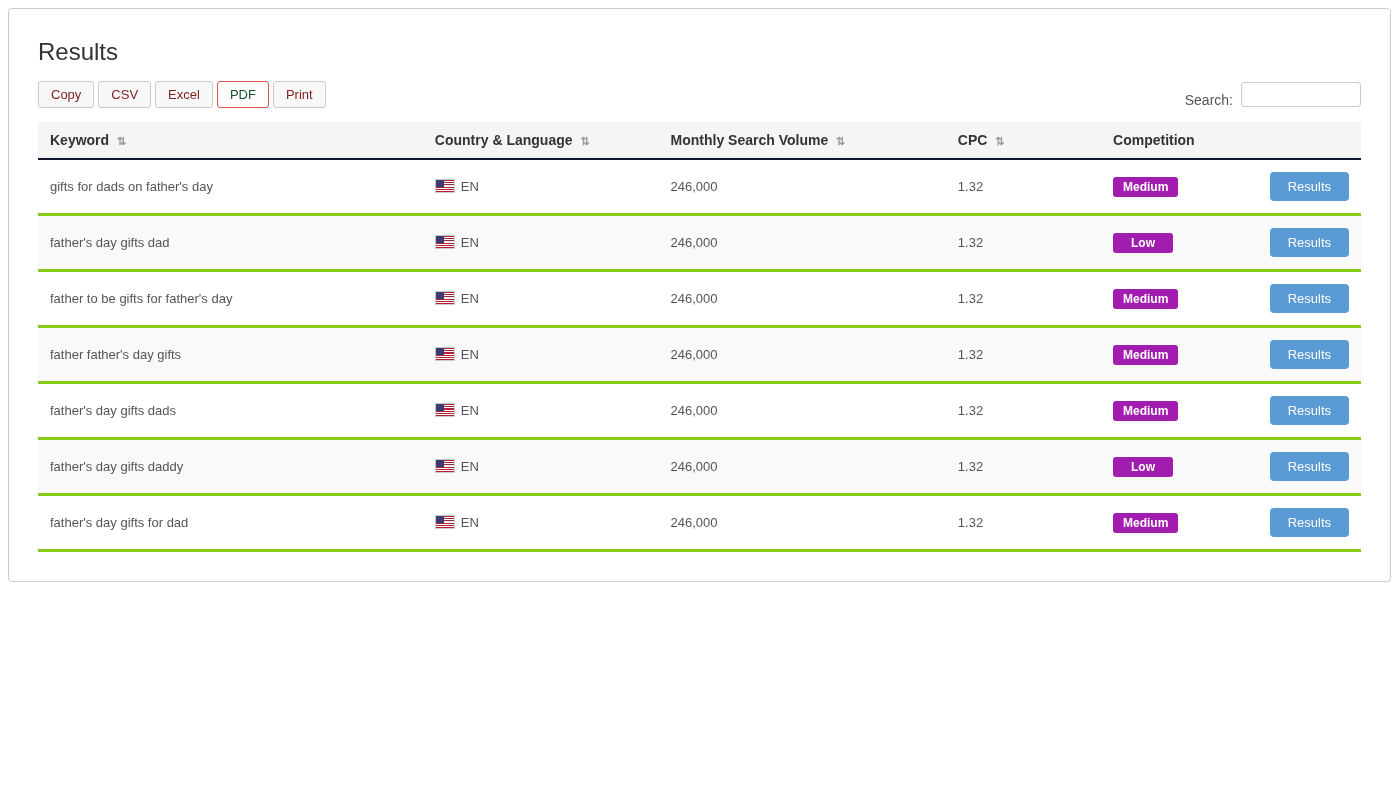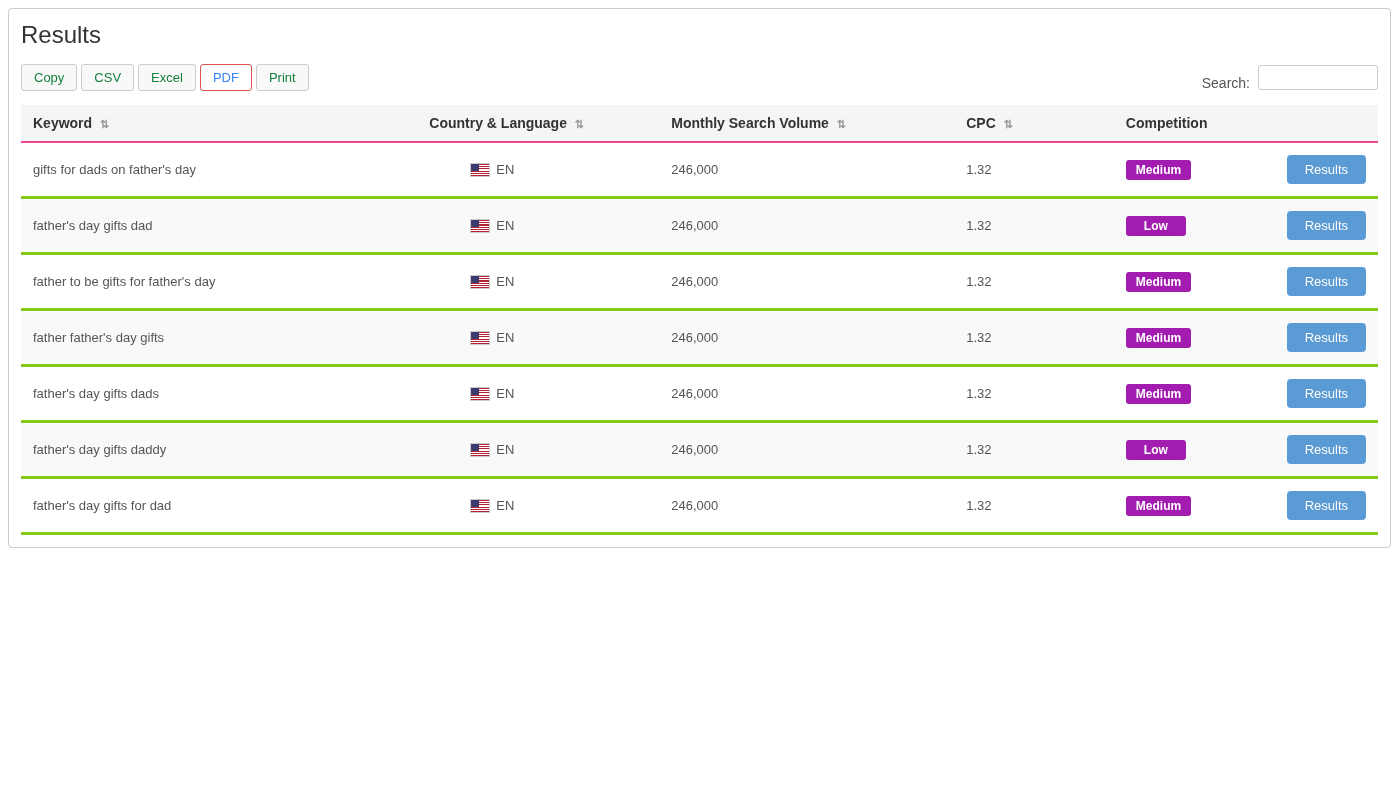--- a/index.html
+++ b/index.html
@@ -5,21 +5,21 @@
     * { box-sizing: border-box; margin: 0; padding: 0; }
     body {
       font-family: Arial, sans-serif;
       font-size: 14px;
       background: #fff;
       color: #333;
     }
     .container {
       border: 1px solid #ccc;
       border-radius: 4px;
-      padding: 12px;
+      padding: 29px;
       margin: 8px;
       background: #fff;
     }
     .page-title {
       font-size: 24px;
       font-weight: normal;
       margin-bottom: 14px;
       color: #333;
     }
     .toolbar {
@@ -32,24 +32,24 @@
       display: flex;
       gap: 4px;
     }
     .toolbar-btn {
       padding: 5px 12px;
       border: 1px solid #ccc;
       background: #f8f8f8;
       cursor: pointer;
       font-size: 13px;
       border-radius: 3px;
-      color: #15803d;
+      color: #7f1d1d;
     }
     .toolbar-btn.pdf {
-      color: #3b82f6;
+      color: #14532d;
       border-color: #d9534f;
       background: #fff;
     }
     .toolbar-right {
       display: flex;
       align-items: center;
       gap: 8px;
     }
     .search-label {
       font-size: 14px;
@@ -63,21 +63,21 @@
       font-size: 13px;
       width: 120px;
       outline: none;
     }
     table {
       width: 100%;
       border-collapse: collapse;
     }
     thead tr {
       background: #f5f5f5;
-      border-bottom: 2px solid #ec4899;
+      border-bottom: 2px solid #0f172a;
     }
     th {
       padding: 10px 12px;
       text-align: left;
       font-weight: bold;
       font-size: 14px;
       color: #333;
       white-space: nowrap;
     }
     th .sort-icon {
@@ -95,23 +95,22 @@
     tbody tr:nth-child(odd) {
       background: #fff;
     }
     td {
       padding: 12px 12px;
       font-size: 13px;
       color: #555;
     }
     .flag-cell {
       display: flex;
-      align-items: center;
+      align-items: flex-start;
       gap: 6px;
-      margin-left: 41px;
     }
     .flag {
       display: inline-block;
       width: 20px;
       height: 14px;
       position: relative;
       border: 1px solid #ccc;
       overflow: hidden;
       flex-shrink: 0;
     }

